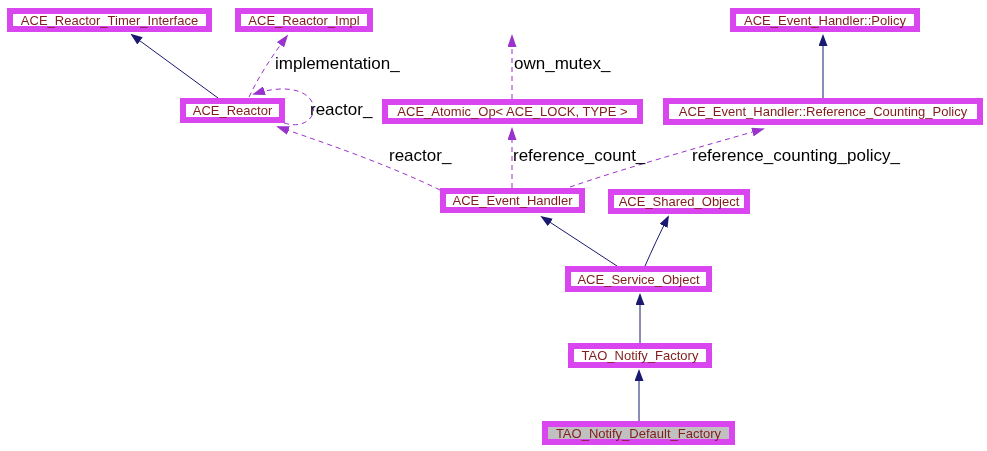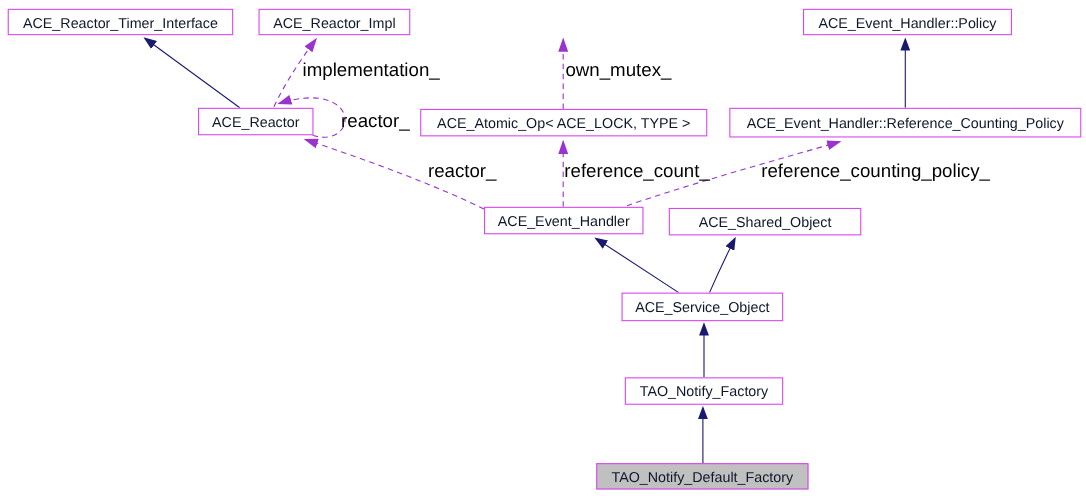--- a/index.html
+++ b/index.html
@@ -14,22 +14,22 @@
   svg.edges {
     position: absolute;
     left: 0; top: 0;
     width: 987px; height: 451px;
     pointer-events: none;
   }
   .node {
     position: absolute;
     box-sizing: border-box;
     background: #ffffff;
-    border: 1px solid #d946ef;
-    color: #0f172a;
+    border: 6px solid #d946ef;
+    color: #7f1d1d;
     font-size: 13px;
     line-height: 1;
     display: flex;
     align-items: center;
     justify-content: center;
     white-space: nowrap;
     cursor: pointer;
   }
   .node.template { border-color: #a9a9a9; }
   .node.selected { background: #c0c0c0; }
@@ -79,21 +79,21 @@
   <div class="node" style="left:730px; top:8px; width:190px; height:24px;">ACE_Event_Handler::Policy</div>
 
   <div class="node" style="left:180px; top:98px; width:105px; height:25px;">ACE_Reactor</div>
 
   <div class="node" style="left:382px; top:99px; width:261px; height:25px;">ACE_Atomic_Op&lt; ACE_LOCK, TYPE &gt;</div>
 
   <div class="node" style="left:663px; top:98px; width:320px; height:27px;">ACE_Event_Handler::Reference_Counting_Policy</div>
 
   <div class="node" style="left:440px; top:188px; width:145px; height:25px;">ACE_Event_Handler</div>
 
-  <div class="node" style="left:608px; top:189px; width:175px; height:25px;">ACE_Shared_Object</div>
+  <div class="node" style="left:608px; top:189px; width:142px; height:25px;">ACE_Shared_Object</div>
 
   <div class="node" style="left:565px; top:266px; width:147px; height:26px;">ACE_Service_Object</div>
 
   <div class="node" style="left:568px; top:343px; width:144px; height:25px;text-align:center;">TAO_Notify_Factory</div>
 
   <div class="node selected" style="left:542px; top:421px; width:193px; height:24px;">TAO_Notify_Default_Factory</div>
 
   <div class="edge-label" style="left:275px; top:57px;">implementation_</div>
 
   <div class="edge-label" style="left:514px; top:57px;">own_mutex_</div>

